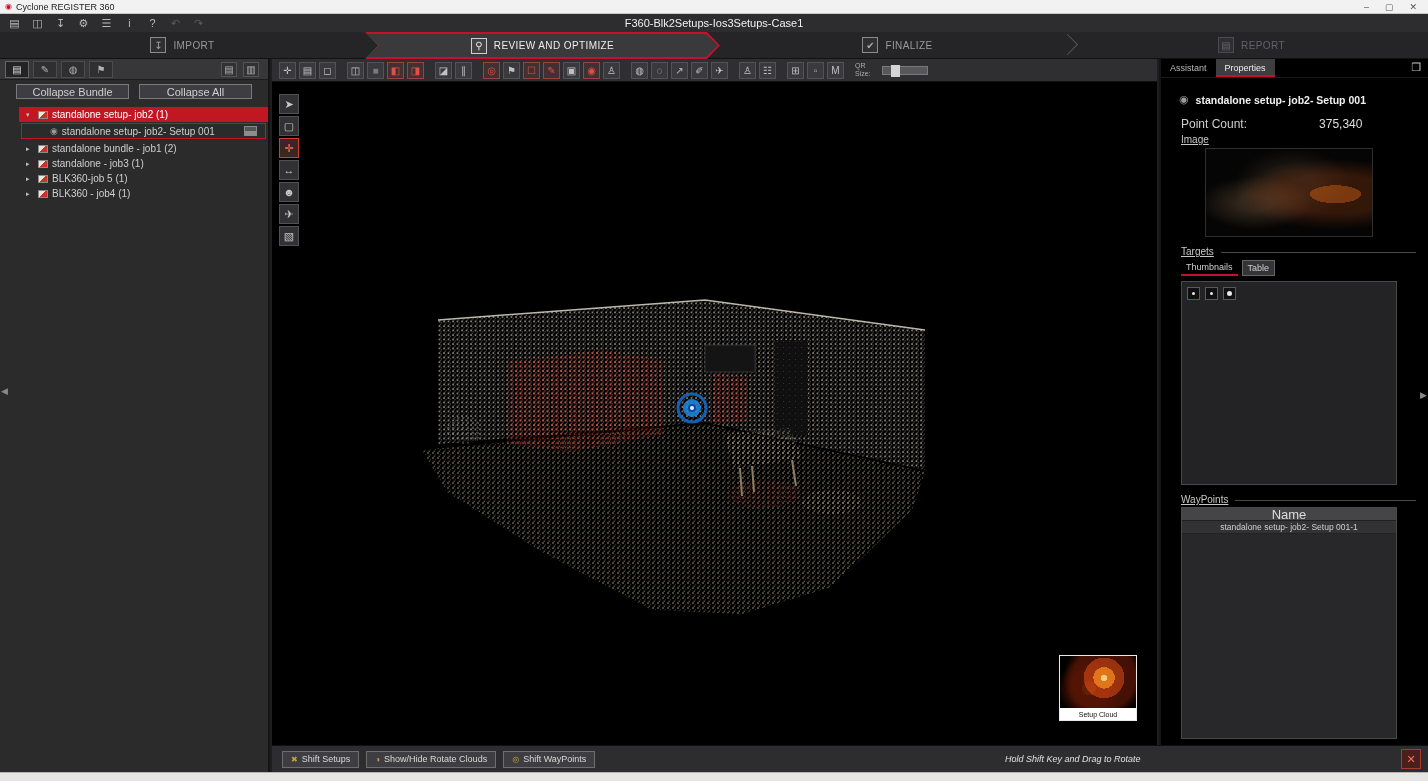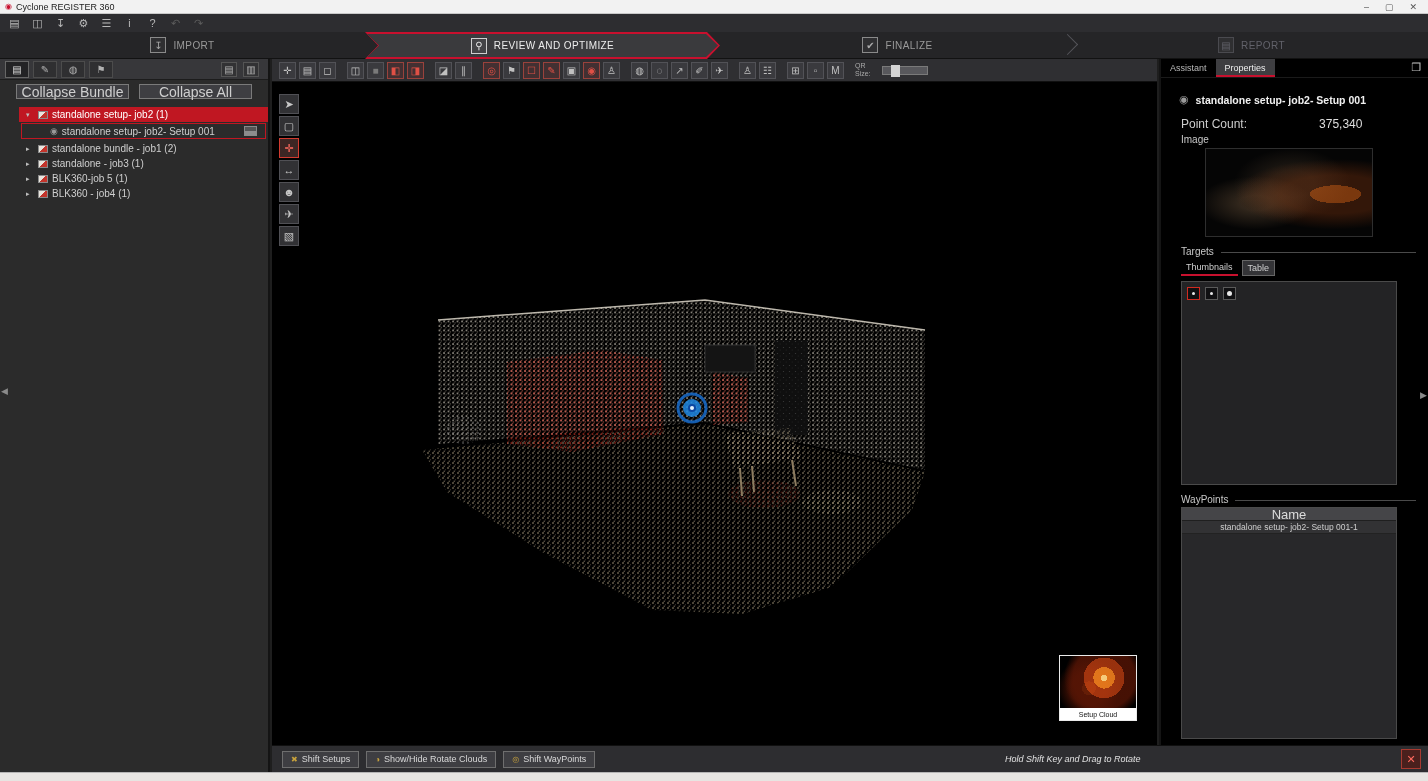--- a/index.html
+++ b/index.html
@@ -40,21 +40,21 @@
   .wfsep { position:absolute; left:1060px; top:5px; width:15px; height:15px; border-top:1px solid #55555a; border-right:1px solid #55555a; transform:rotate(45deg); }
 
   
   .leftpanel { position:absolute; top:59px; left:0; width:270px; bottom:9px; background:#2b2b2b; border-right:2px solid #141414; }
   .lp-tabs { height:21px; background:#37373a; display:flex; align-items:center; gap:4px; padding:0 5px; border-bottom:1px solid #1c1c1c; }
   .lp-tab { width:24px; height:17px; background:#2f2f31; border:1px solid #4c4c4c; color:#b0b0b0; font-size:10px; display:flex; align-items:center; justify-content:center; }
   .lp-tab.active { background:#232325; border-color:#666; color:#ddd; }
   .lp-right { margin-left:auto; display:flex; gap:6px; padding-right:4px; }
   .lp-rico { color:#b0b0b0; font-size:10px; width:16px; height:15px; border:1px solid #555; background:#323234; display:flex; align-items:center; justify-content:center; }
   .lp-btnrow { display:flex; gap:10px; padding:4px 16px 5px 16px; }
-  .lp-btn { flex:1; height:15px; background:#3e3e42; border:1px solid #7a7a7a; color:#cfcfcf; font-size:14px; font-family:inherit; line-height:12px; }
+  .lp-btn { flex:1; height:15px; background:#3e3e42; border:1px solid #7a7a7a; color:#cfcfcf; font-size:11px; font-family:inherit; line-height:12px; }
   .tree { font-size:10px; color:#cfcfcf; padding-top:3px;padding-left:19px; }
   .trow { height:15px; display:flex; align-items:center; gap:4px; padding-left:7px; white-space:nowrap; }
   .trow .tw { width:8px; font-size:7px; color:#bdbdbd; }
   .trow.sel { background:#c01722; color:#fff; }
   .trow.child { margin:1px 2px 2px 2px; padding-left:28px; border:1px solid #c01722; height:16px; }
   .bico { display:inline-block; width:10px; height:8px; background:linear-gradient(135deg,#eae6de 45%,#c3342b 45%); border:1px solid #8a8a8a; }
   .gico { color:#9a9a9a; font-size:9px; }
   .imico { margin-left:auto; margin-right:8px; width:13px; height:10px; border:1px solid #8a8a8a; background:linear-gradient(180deg,#555 55%,#8d8d8d 55%); }
 
   
@@ -92,21 +92,21 @@
   .rightpanel { position:absolute; left:1159px; right:0; top:59px; height:686px; background:#000000; border-left:2px solid #141414; }
   .rp-tabs { height:19px; display:flex; border-bottom:1px solid #1a1a1a; }
   .rp-tab { padding:0 9px; font-size:9px; color:#b8b8b8; line-height:18px; }
   .rp-tab.active { background:#3e3e41; color:#eee; border-bottom:2px solid #c8102e; }
   .rp-layout { position:absolute; right:7px; top:2px; color:#c0c0c0; font-size:11px; }
   .rp-head { position:absolute; left:18px; top:34px; display:flex; align-items:center; gap:7px; }
   .rp-head .gico { font-size:11px; }
   .rp-title { font-size:10.5px; font-weight:bold; color:#f0f0f0; }
   .rp-pc { position:absolute; left:20px; top:58px; width:226px; display:flex; font-size:12px; color:#cccccc; }
   .rp-pc .val { margin-left:72px; color:#dedede; }
-  .seclabel { position:absolute; left:20px; font-size:10px; color:#c8c8c8; }
+  .seclabel { position:absolute; left:20px; font-size:10px; color:#c8c8c8;text-decoration:underline; }
   .secline { position:absolute; right:12px; height:1px; background:#4a4a4a; }
   .rp-img { position:absolute; left:44px; top:89px; width:168px; height:89px; border:1px solid #2e2e2e; background:
       radial-gradient(ellipse at 78% 52%, rgba(200,90,20,.6) 0 14%, rgba(120,50,15,.4) 14% 30%, rgba(0,0,0,0) 55%),
       radial-gradient(ellipse at 30% 62%, rgba(130,100,70,.35) 0 10%, rgba(0,0,0,0) 35%),
       radial-gradient(ellipse at 52% 40%, rgba(95,75,55,.3) 0 18%, rgba(0,0,0,0) 48%),
       #050505; }
   .tg-tabs { position:absolute; left:20px; top:201px; display:flex; gap:4px; align-items:flex-end; }
   .tg-tab { font-size:9px; color:#cfcfcf; padding:2px 5px; }
   .tg-tab.active { border-bottom:2px solid #c8102e; }
   .tg-tab.boxed { border:1px solid #666; background:#343437; }
@@ -146,20 +146,21 @@
     <span class="mb-ico">▤</span>
         <span class="mb-ico">◫</span>
         <span class="mb-ico">↧</span>
         <span class="mb-ico">⚙</span>
         <span class="mb-ico">☰</span>
         <span class="mb-ico">ℹ</span>
         <span class="mb-ico">?</span>
         <span class="mb-ico dim">↶</span>
         <span class="mb-ico dim">↷</span>
       </div>
+    <div class="proj">F360-Blk2Setups-Ios3Setups-Case1</div>
   </div>
 
   <div class="workflow">
     <div class="wf s1">
       <span class="wfico">↧</span>
       <span class="wflbl">IMPORT</span>
     </div>
     <div class="wf-active-outer">
       <div class="wf-active-inner"></div>
       <div class="wf-active-content">

